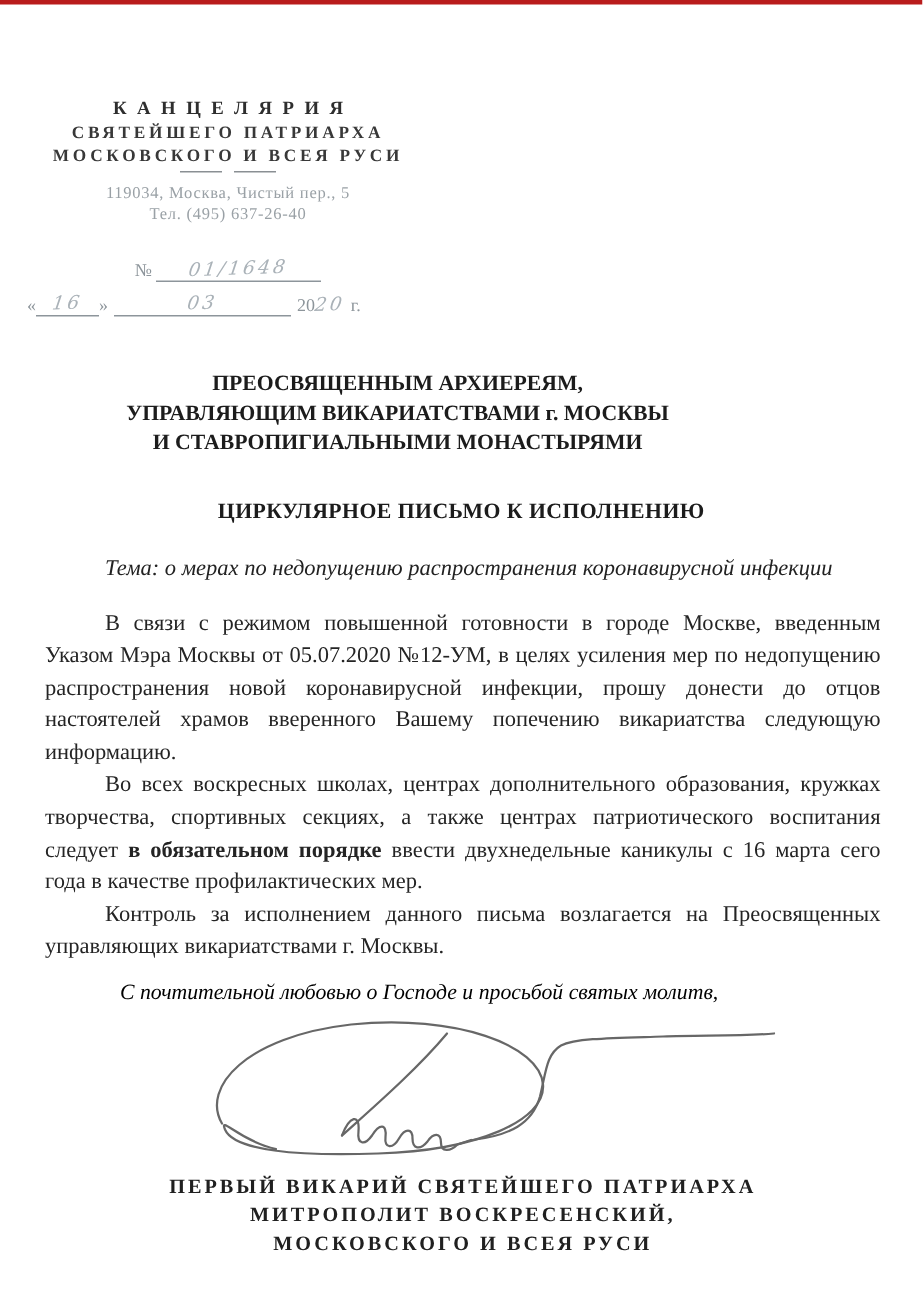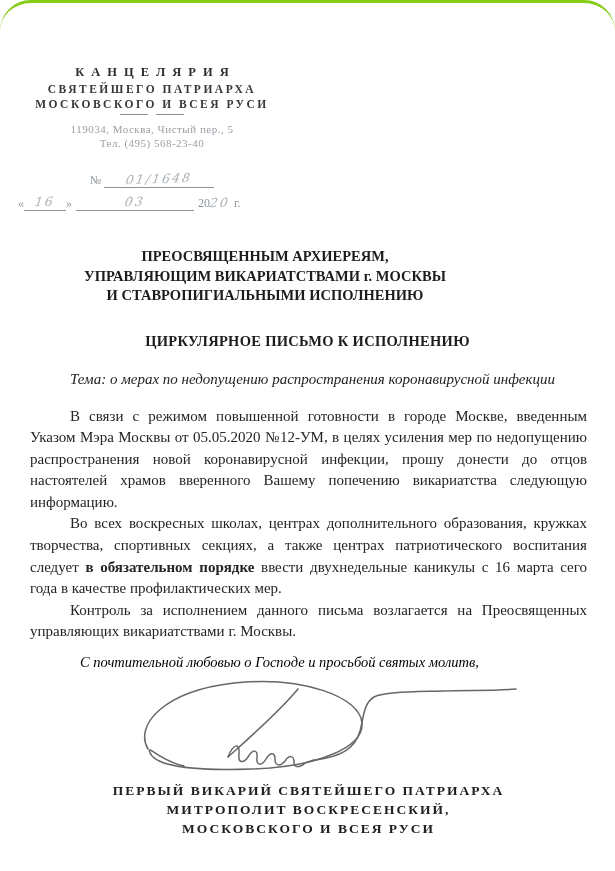--- a/index.html
+++ b/index.html
@@ -5,26 +5,25 @@
   html, body {
     margin: 0;
     padding: 0;
     background: #ffffff;
   }
   .page {
     position: relative;
     width: 615px;
     height: 871px;
     background: #ffffff;
-    border-top: 3px solid #84cc16;
+    border-top: 3px solid #b91c1c;
     font-family: "Liberation Serif", "DejaVu Serif", serif;
     color: #1f1f1f;
     overflow: hidden;
     box-sizing: border-box;
-    border-radius: 31px;
   }
   
   .letterhead {
     position: absolute;
     left: 18px;
     top: 62px;
     width: 268px;
     text-align: center;
     color: #2a2a2a;
   }
@@ -180,44 +179,44 @@
 <div class="page">
 
   <div class="letterhead">
     <div class="lh-line1">КАНЦЕЛЯРИЯ</div>
     <div class="lh-line2">СВЯТЕЙШЕГО ПАТРИАРХА</div>
     <div class="lh-line3">МОСКОВСКОГО И ВСЕЯ РУСИ</div>
     <div class="lh-sep">
         <span class="gap"></span>
       </div>
     <div class="lh-address">119034, Москва, Чистый пер., 5</div>
-    <div class="lh-phone">Тел. (495) 568-23-40</div>
+    <div class="lh-phone">Тел. (495) 637-26-40</div>
   </div>
 
   <div class="ref-block">
     <div class="ref-number-row">
       <span>№</span>
       <span class="ref-line num-line"><span class="handwriting">01/1648</span></span>
     </div>
     <div class="ref-date-row">
       <span>«</span><span class="ref-line day-line"><span class="handwriting">16</span></span><span>»</span><span class="ref-line month-line"><span class="handwriting">03</span></span><span>20</span><span class="handwriting">20</span><span class="year-suffix">г.</span>
     </div>
   </div>
 
   <div class="addressee">
     <div>ПРЕОСВЯЩЕННЫМ АРХИЕРЕЯМ,</div>
     <div>УПРАВЛЯЮЩИМ ВИКАРИАТСТВАМИ г. МОСКВЫ</div>
-    <div>И СТАВРОПИГИАЛЬНЫМИ ИСПОЛНЕНИЮ</div>
+    <div>И СТАВРОПИГИАЛЬНЫМИ МОНАСТЫРЯМИ</div>
   </div>
 
   <div class="doc-title">ЦИРКУЛЯРНОЕ ПИСЬМО К ИСПОЛНЕНИЮ</div>
 
   <div class="content">
     <p class="subject">Тема: о мерах по недопущению распространения коронавирусной инфекции</p>
-    <p class="para">В связи с режимом повышенной готовности в городе Москве, введенным Указом Мэра Москвы от 05.05.2020 №12-УМ, в целях усиления мер по недопущению распространения новой коронавирусной инфекции, прошу донести до отцов настоятелей храмов вверенного Вашему попечению викариатства следующую информацию.</p>
+    <p class="para">В связи с режимом повышенной готовности в городе Москве, введенным Указом Мэра Москвы от 05.07.2020 №12-УМ, в целях усиления мер по недопущению распространения новой коронавирусной инфекции, прошу донести до отцов настоятелей храмов вверенного Вашему попечению викариатства следующую информацию.</p>
     <p class="para"><span>Во всех воскресных школах, центрах дополнительного образования, кружках творчества, спортивных секциях, а также центрах патриотического воспитания следует </span><span class="emph">в обязательном порядке</span><span> ввести двухнедельные каникулы с 16 марта сего года в качестве профилактических мер.</span></p>
     <p class="para">Контроль за исполнением данного письма возлагается на Преосвященных управляющих викариатствами г. Москвы.</p>
     <p class="closing">С почтительной любовью о Господе и просьбой  святых молитв,</p>
 
     <div class="sig-area">
       <svg class="sig-svg" width="420" height="104" viewBox="0 0 420 104" fill="none" xmlns="http://www.w3.org/2000/svg">
         <g stroke="#4d4d4d" stroke-width="1.5" fill="none" stroke-linecap="round" opacity="0.85">
 
           <path d="M 36 76 C 22 52, 52 18, 122 10 C 192 3, 248 24, 250 50 C 252 74, 206 94, 140 96 C 86 98, 44 94, 38 80 C 34 70, 48 88, 72 93"></path>
 

